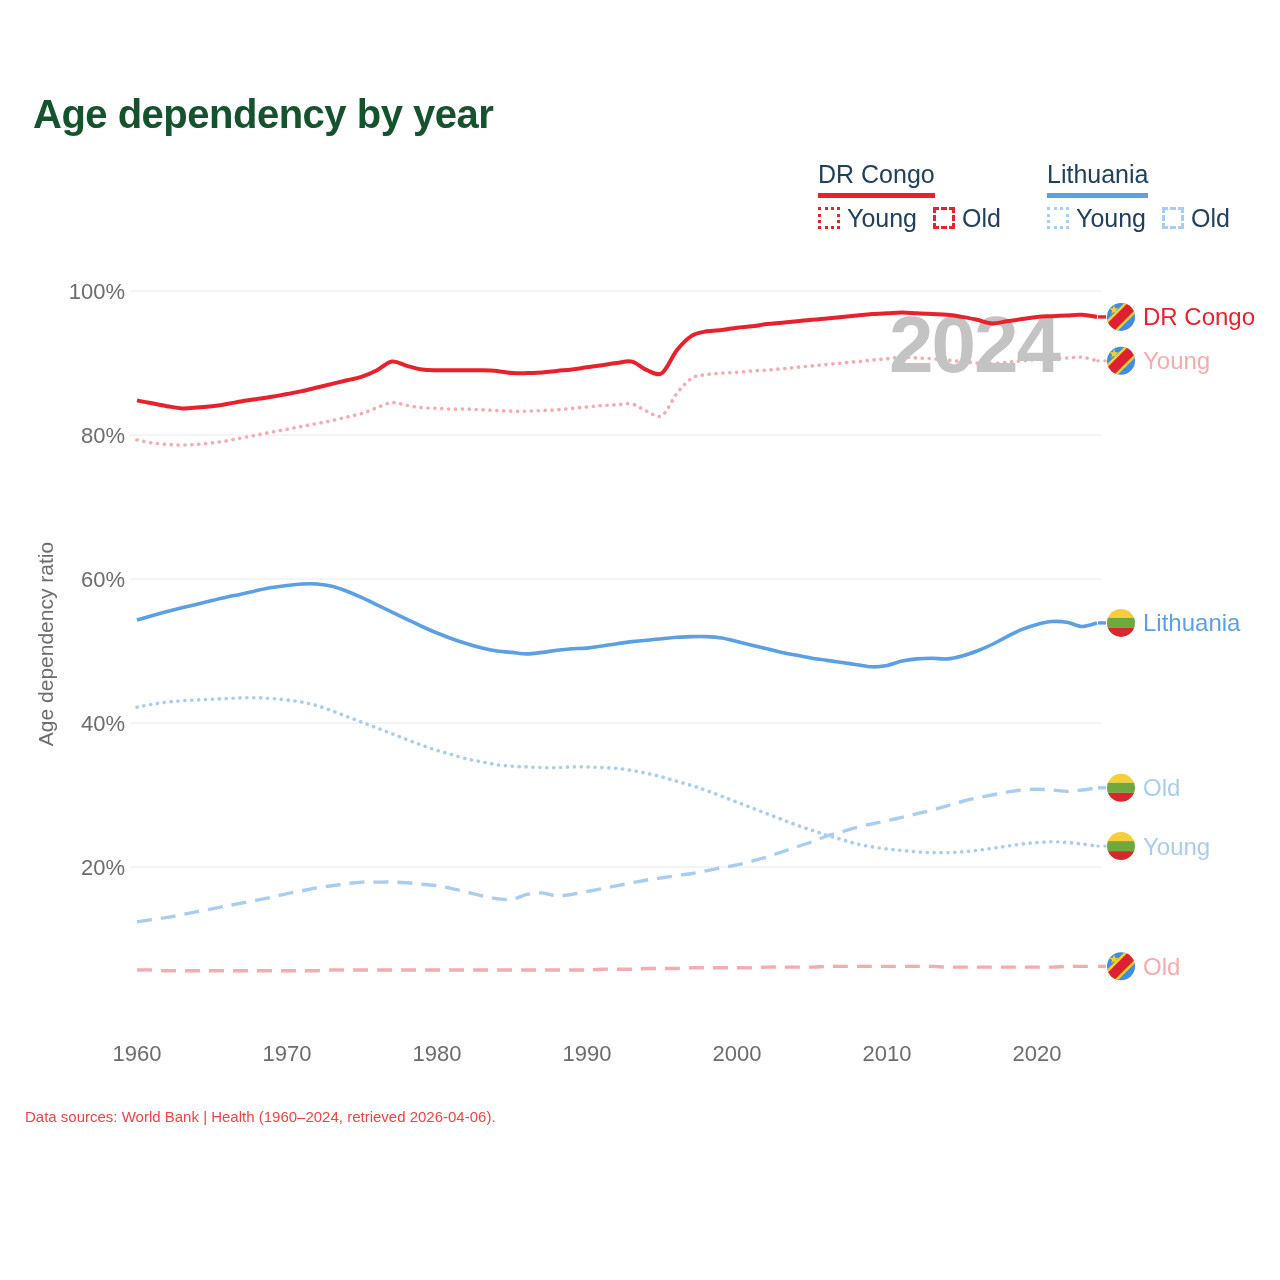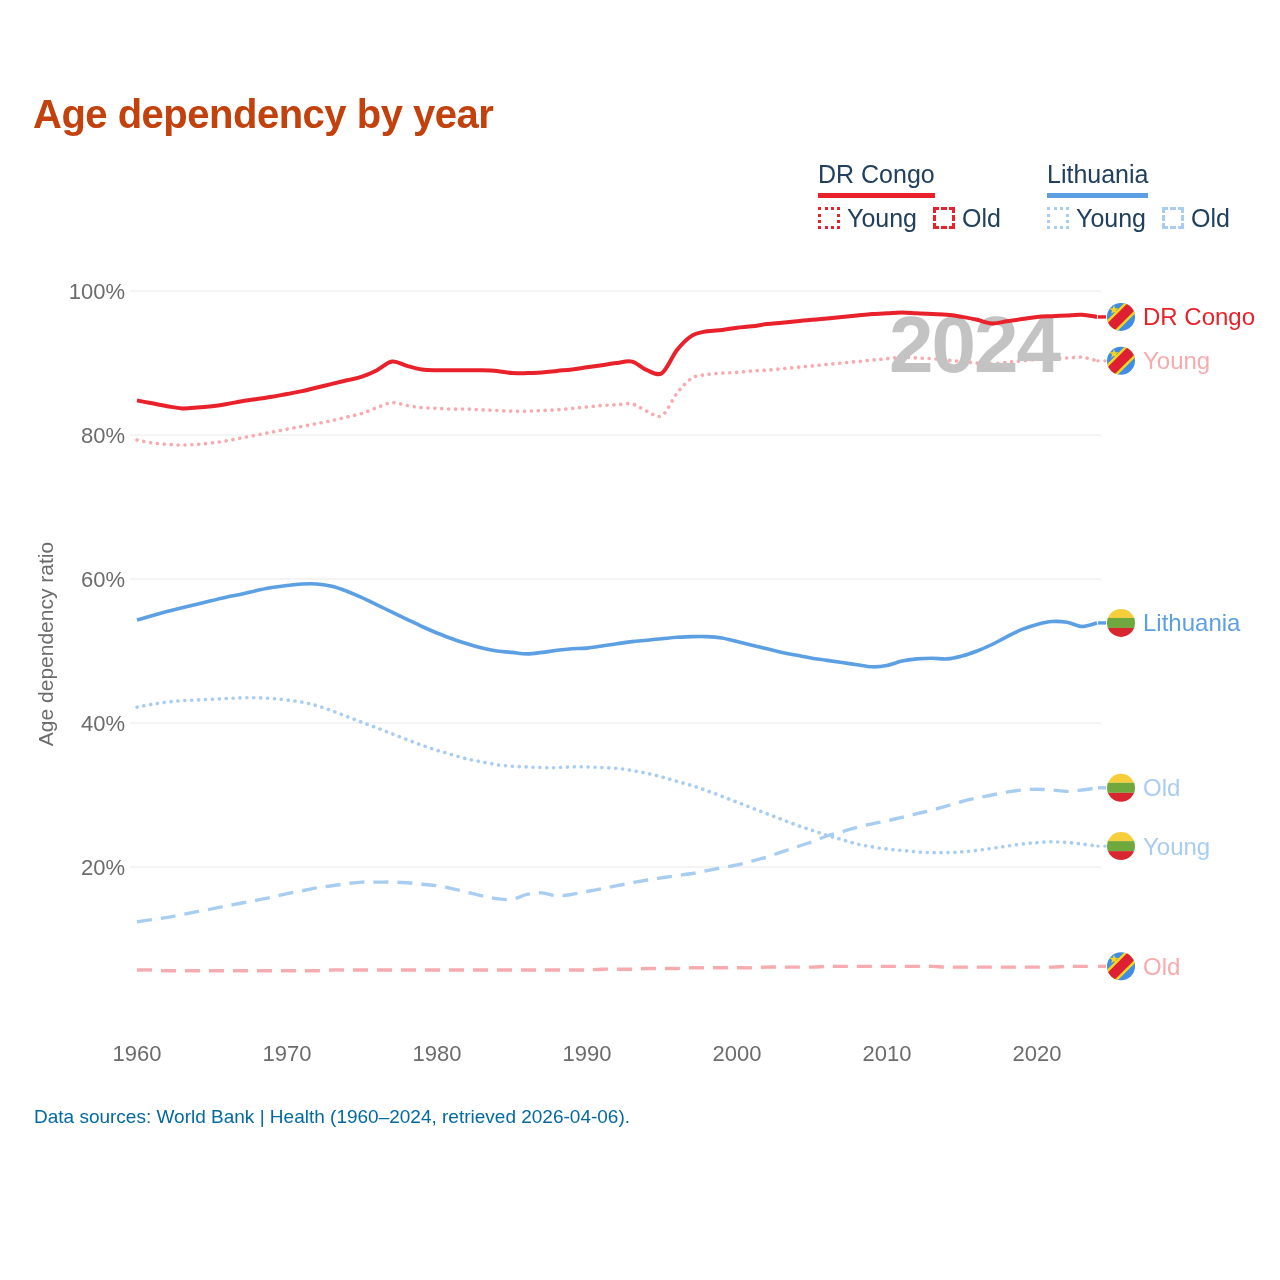--- a/index.html
+++ b/index.html
@@ -18,21 +18,21 @@
   .lg-lt{left:1047px}
   .legend-country{
     display:inline-block;font-size:25px;color:#21405e;
     padding-bottom:4px;border-bottom:5px solid #888;line-height:1.1;
   }
   .legend-items{display:flex;align-items:center;margin-top:7px}
   .legend-box{width:22px;height:22px;box-sizing:border-box;margin-right:7px;flex:none;background:#fff}
   .box-dotted{border:3px dotted #888}
   .box-dashed{border:3px dashed #888}
   .legend-item-label{font-size:25px;color:#21405e;margin-right:16px;line-height:1.1}
-  .footer{position:absolute;left:34px;top:1096px;font-size:19px;line-height:41px;color:#0369a1}
+  .footer{position:absolute;left:25px;top:1096px;font-size:15px;line-height:41px;color:#ef4444}
 </style>
 </head>
 <body>
 
 <svg id="chart-svg" width="1280" height="1280" viewBox="0 0 1280 1280">
     <line x1="130" x2="1101" y1="867" y2="867" stroke="#eaeaea" stroke-width="1.2"></line>
     <text x="125" y="867" text-anchor="end" dominant-baseline="central" font-size="22" fill="#6c6c6c">20%</text>
     <line x1="130" x2="1101" y1="723" y2="723" stroke="#eaeaea" stroke-width="1.2"></line>
     <text x="125" y="723" text-anchor="end" dominant-baseline="central" font-size="22" fill="#6c6c6c">40%</text>
     <line x1="130" x2="1101" y1="579" y2="579" stroke="#eaeaea" stroke-width="1.2"></line>
@@ -132,21 +132,21 @@
       </clipPath>
     </defs>
     <g clip-path="url(#fc6)">
       <rect x="1106" y="772.8" width="30" height="10" fill="#f6ce3c"></rect>
       <rect x="1106" y="782.8" width="30" height="10" fill="#6fa83c"></rect>
       <rect x="1106" y="792.8" width="30" height="10" fill="#d8272e"></rect>
     </g>
     <text x="1143" y="787.8" dominant-baseline="central" font-size="24" fill="#a9cdf0">Old</text>
   </svg>
 
-<div class="page-title" style="color: #c2410c;">Age dependency by year</div>
+<div class="page-title" style="color: #14532d;">Age dependency by year</div>
 
 <div>
   <div class="legend-group lg-drc">
     <div class="legend-country" style="border-bottom-color: rgb(232, 33, 43);">DR Congo</div>
     <div class="legend-items">
       <span class="legend-box box-dotted" style="border-color: rgb(232, 33, 43);"></span>
       <span class="legend-item-label">Young</span>
       <span class="legend-box box-dashed" style="border-color: rgb(232, 33, 43);"></span>
       <span class="legend-item-label">Old</span>
     </div>

